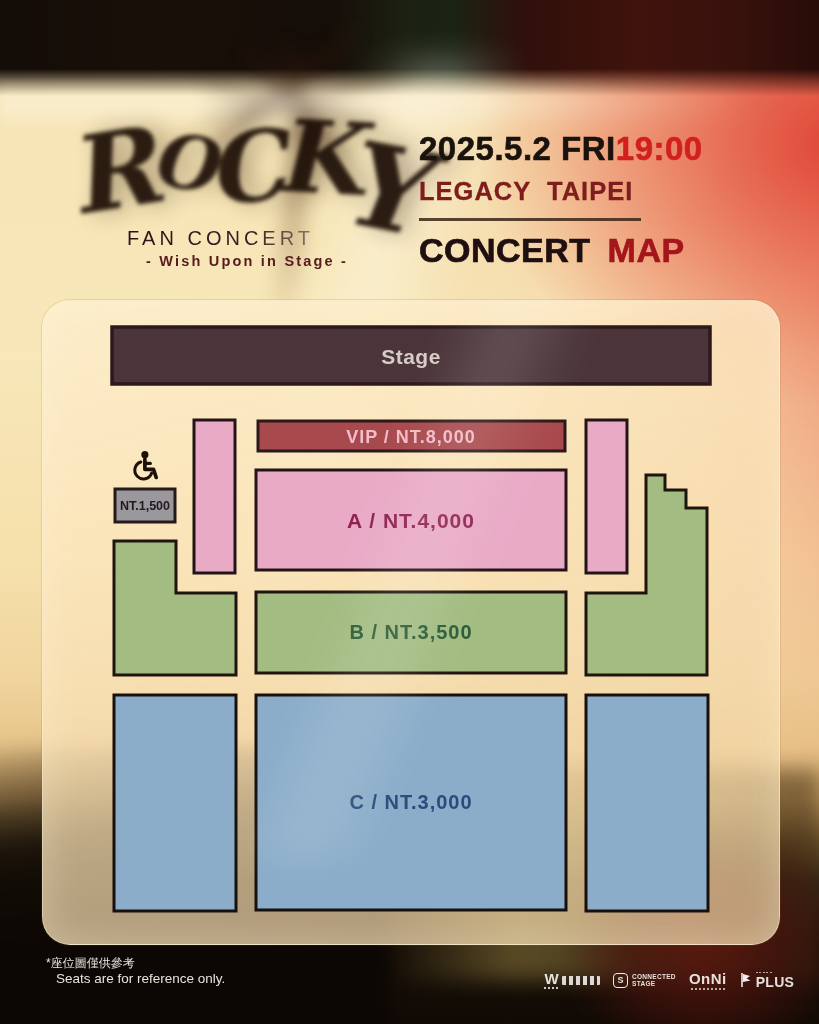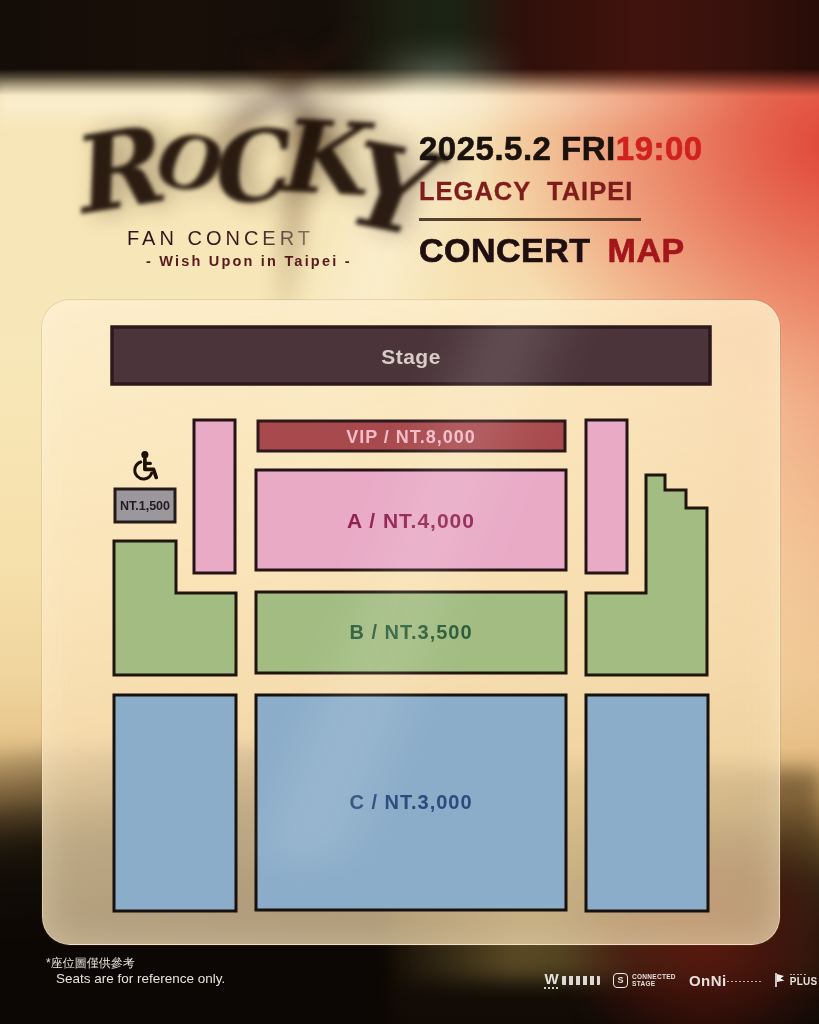--- a/index.html
+++ b/index.html
@@ -87,28 +87,28 @@
     align-items:center;gap:13px;color:#f4f2ee;opacity:.92;}
   .lg{display:flex;align-items:center;gap:4px;}
   .w-mark{display:flex;flex-direction:column;align-items:center;line-height:1;}
   .w-top{font-size:15px;font-weight:bold;letter-spacing:-1px;}
   .w-sub{width:14px;height:2px;margin-top:1px;background:repeating-linear-gradient(90deg,#fff 0 2px,transparent 2px 4px);opacity:.85;}
   .w-word{width:38px;height:9px;border-radius:1px;opacity:.9;
     background:repeating-linear-gradient(90deg,#fff 0 4px,transparent 4px 7px);}
   .cs-badge{width:15px;height:15px;border:1.3px solid #fff;border-radius:4px;display:flex;
     align-items:center;justify-content:center;font-size:9px;font-weight:bold;}
   .cs-text{display:flex;flex-direction:column;line-height:1.15;font-size:6.5px;font-weight:bold;letter-spacing:.3px;}
-  .onni{display:flex;flex-direction:row;align-items:center;line-height:1;}
+  .onni{display:flex;flex-direction:column;align-items:center;line-height:1;}
   .onni-word{font-size:15px;font-weight:bold;letter-spacing:.5px;}
   .onni-sub{width:34px;height:1.5px;margin-top:2.5px;opacity:.7;
     background:repeating-linear-gradient(90deg,#fff 0 2px,transparent 2px 4px);}
   .plus-col{display:flex;flex-direction:column;line-height:1;}
   .plus-sub{width:17px;height:1.5px;margin-bottom:1.5px;opacity:.7;
     background:repeating-linear-gradient(90deg,#fff 0 2px,transparent 2px 3.5px);}
-  .plus-word{font-size:10px;font-weight:bold;letter-spacing:.3px;}
+  .plus-word{font-size:14px;font-weight:bold;letter-spacing:.3px;}
 </style>
 </head>
 <body>
 
 <div class="poster">
 
   <div class="bg-base"></div>
   <div class="bg-red"></div>
   <div class="bg-olive"></div>
   <div class="bg-dark-left"></div>
@@ -122,21 +122,21 @@
       <span class="frond f5"></span>
       <span class="trunk"></span>
   </div>
   <div class="flare"></div>
   <div class="streak"></div>
 
   <div class="rocky">
     <span class="r1">R</span><span class="r2">O</span><span class="r3">C</span><span class="r4">K</span><span class="r5">Y</span>
   </div>
   <div class="fan-concert">FAN CONCERT</div>
-  <div class="tagline">- Wish Upon in Taipei -</div>
+  <div class="tagline">- Wish Upon in Stage -</div>
   <div class="h-date">
     <span>2025.5.2 FRI</span><span class="h-time">19:00</span>
   </div>
   <div class="h-venue">LEGACY  TAIPEI</div>
   <div class="h-divider"></div>
   <div class="h-map">
     <span>CONCERT</span><span class="map-word">MAP</span>
   </div>
 
   <div class="panel">

